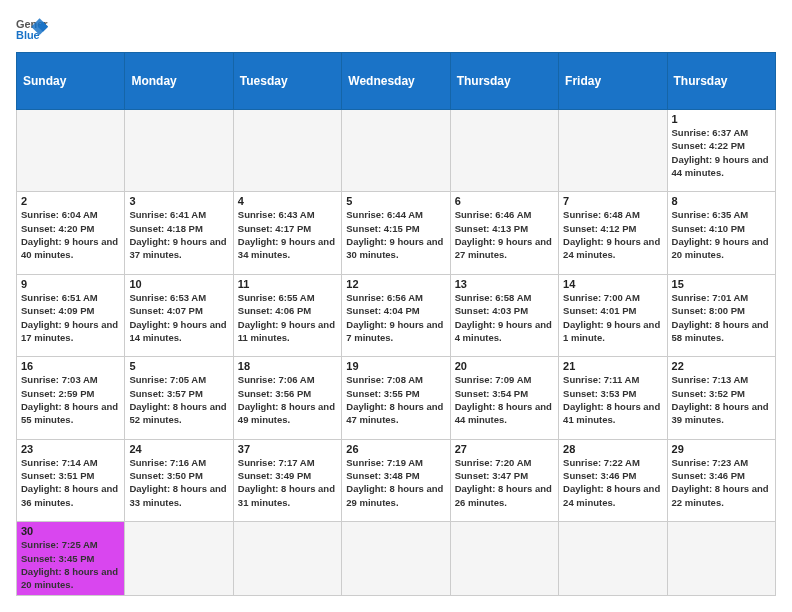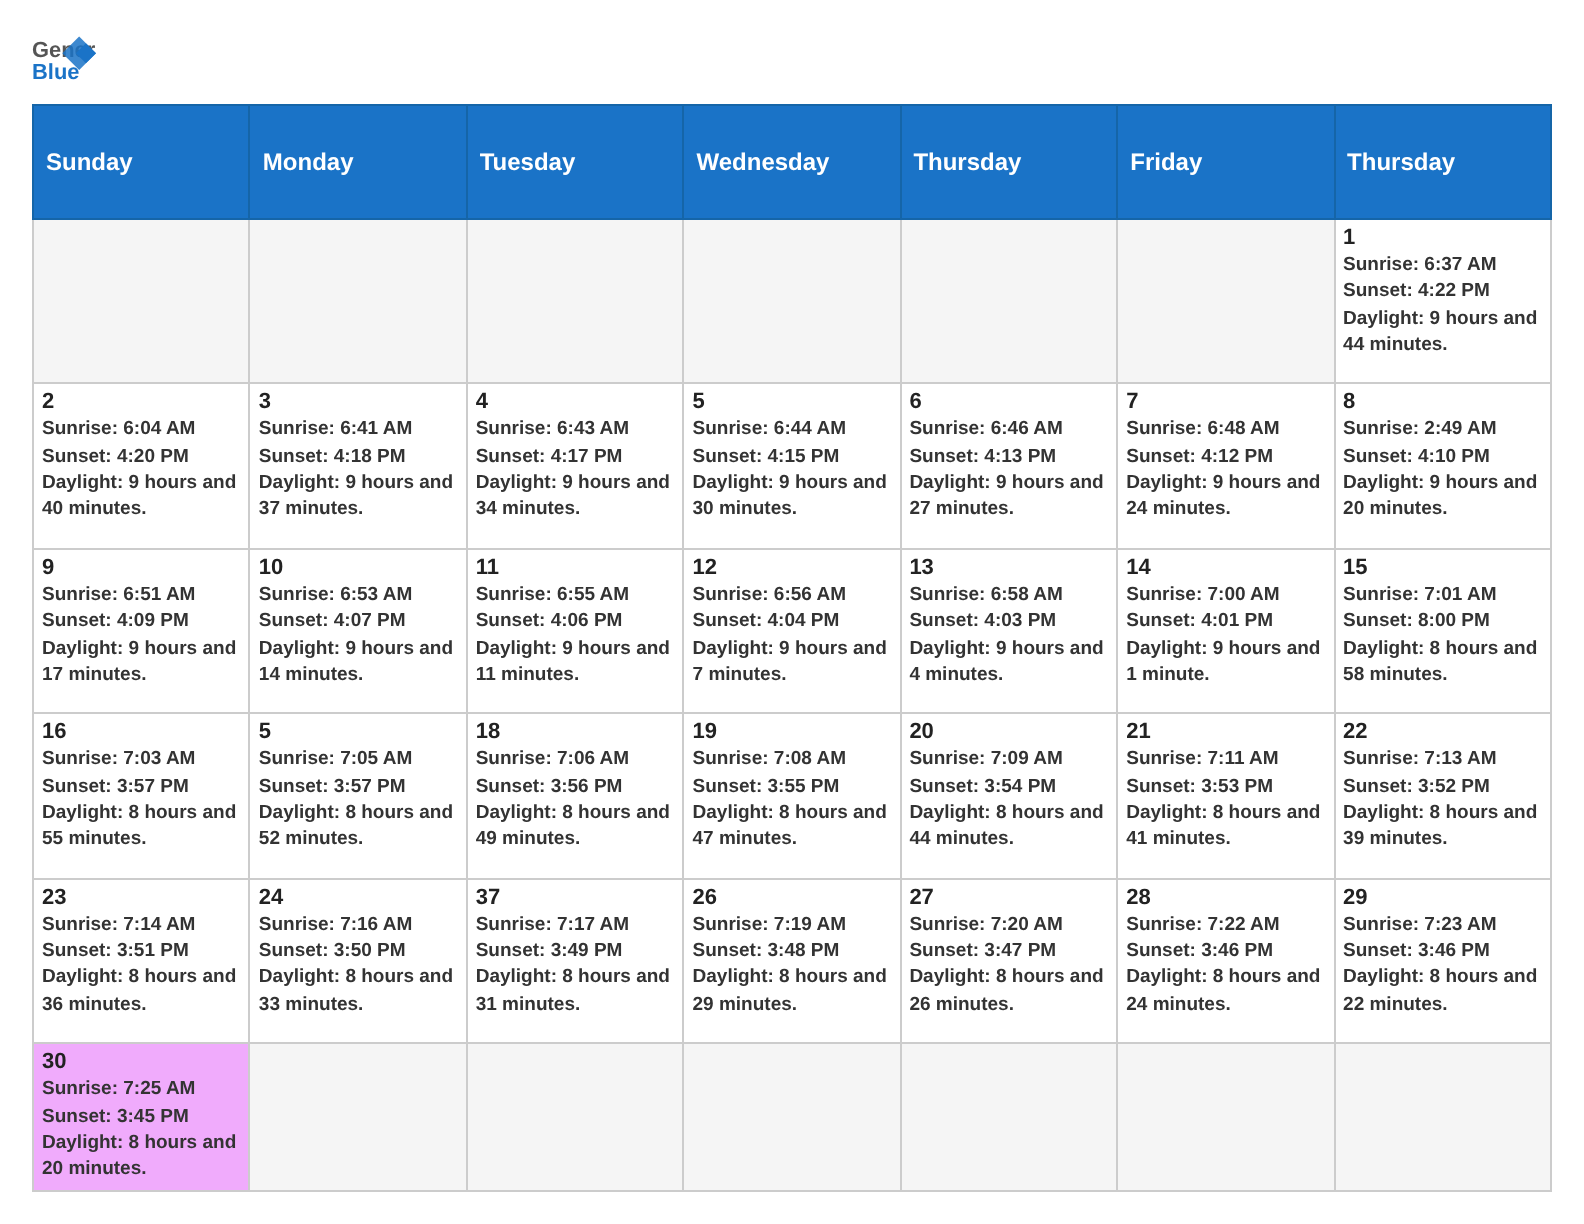--- a/index.html
+++ b/index.html
@@ -77,21 +77,21 @@
       display: block;
       margin-bottom: 1px;
     }
     .day-info {
       line-height: 1.4;
       color: #333;
       font-weight: bold;
     }
     tr { height: auto; }
     .cal-row td { height: 82px; }
-    .last-cal-row td { height: 60px; background: #f0abfc; }
+    .last-cal-row td { height: 60px; background: #d946ef; }
   </style>
 </head>
 <body>
 
 <div class="page">
   <div class="header">
     <div class="logo">
       <svg class="logo-icon" viewBox="0 0 38 32">
         <text x="0" y="14" font-size="13" font-weight="bold" fill="#555" font-family="Arial">General</text>
         <text x="0" y="27" font-size="13" font-weight="bold" fill="#1a73c7" font-family="Arial">Blue</text>
@@ -164,21 +164,21 @@
 Daylight: 9 hours and 27 minutes.</div>
           </td>
           <td>
             <span class="day-num">7</span>
             <div class="day-info">Sunrise: 6:48 AM
 Sunset: 4:12 PM
 Daylight: 9 hours and 24 minutes.</div>
           </td>
           <td>
             <span class="day-num">8</span>
-            <div class="day-info">Sunrise: 2:49 AM
+            <div class="day-info">Sunrise: 6:35 AM
 Sunset: 4:10 PM
 Daylight: 9 hours and 20 minutes.</div>
           </td>
         </tr>
         <tr class="cal-row">
           <td>
             <span class="day-num">9</span>
             <div class="day-info">Sunrise: 6:51 AM
 Sunset: 4:09 PM
 Daylight: 9 hours and 17 minutes.</div>
@@ -217,21 +217,21 @@
             <span class="day-num">15</span>
             <div class="day-info">Sunrise: 7:01 AM
 Sunset: 8:00 PM
 Daylight: 8 hours and 58 minutes.</div>
           </td>
         </tr>
         <tr class="cal-row">
           <td>
             <span class="day-num">16</span>
             <div class="day-info">Sunrise: 7:03 AM
-Sunset: 3:57 PM
+Sunset: 2:59 PM
 Daylight: 8 hours and 55 minutes.</div>
           </td>
           <td>
             <span class="day-num">5</span>
             <div class="day-info">Sunrise: 7:05 AM
 Sunset: 3:57 PM
 Daylight: 8 hours and 52 minutes.</div>
           </td>
           <td>
             <span class="day-num">18</span>

